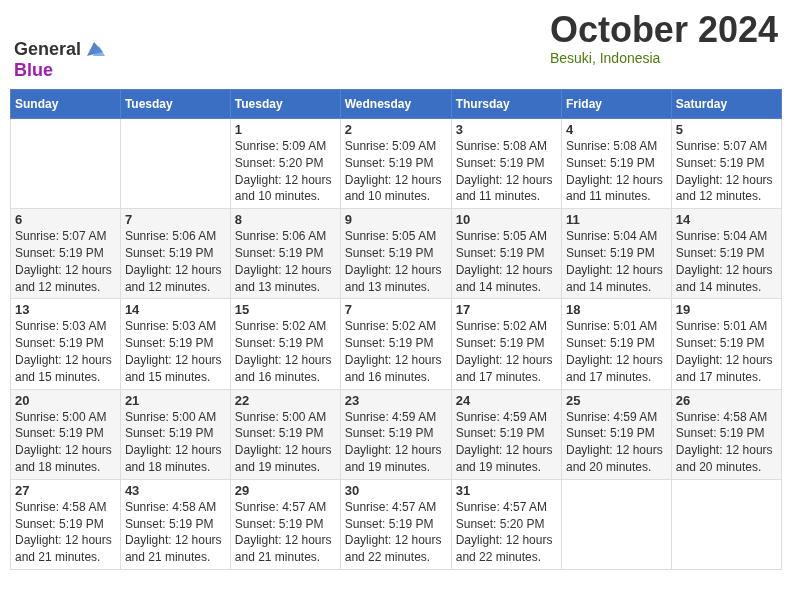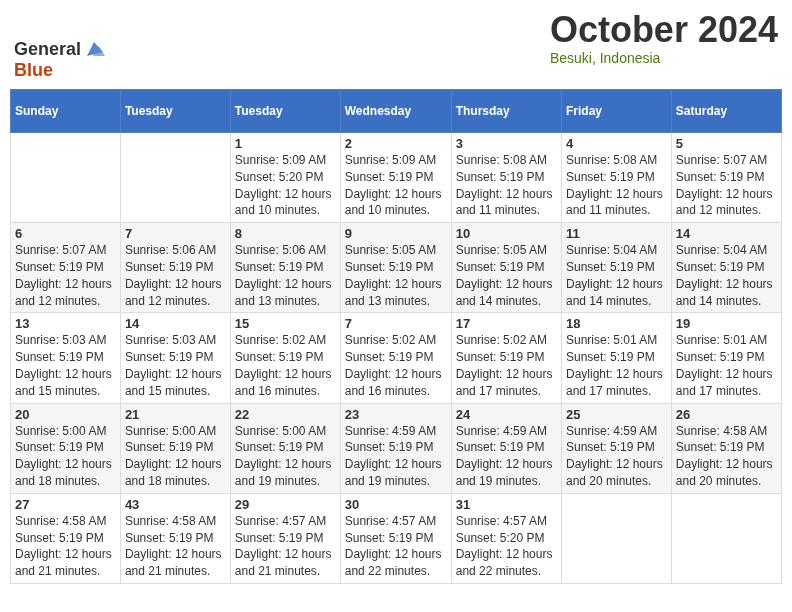--- a/index.html
+++ b/index.html
@@ -23,21 +23,21 @@
       gap: 2px;
     }
     .logo-text-general {
       font-size: 18px;
       font-weight: bold;
       color: #333;
     }
     .logo-text-blue {
       font-size: 18px;
       font-weight: bold;
-      color: #c2410c;
+      color: #a21caf;
     }
     .logo-icon {
       width: 22px;
       height: 22px;
       margin-left: 2px;
     }
     .title-area {
       text-align: left;
     }
     .month-title {
@@ -53,21 +53,21 @@
     .calendar {
       width: 100%;
       border-collapse: collapse;
       border: 1px solid #ccc;
     }
     .calendar th {
       background: #3a6fc4;
       color: #fff;
       font-size: 12px;
       font-weight: bold;
-      padding: 14px 4px;
+      padding: 7px 4px;
       text-align: left;
       border: 1px solid #5580cc;
     }
     .calendar td {
       vertical-align: top;
       border: 1px solid #ddd;
       padding: 3px 4px;
       width: 113px;
       min-height: 80px;
       font-size: 9.5px;

